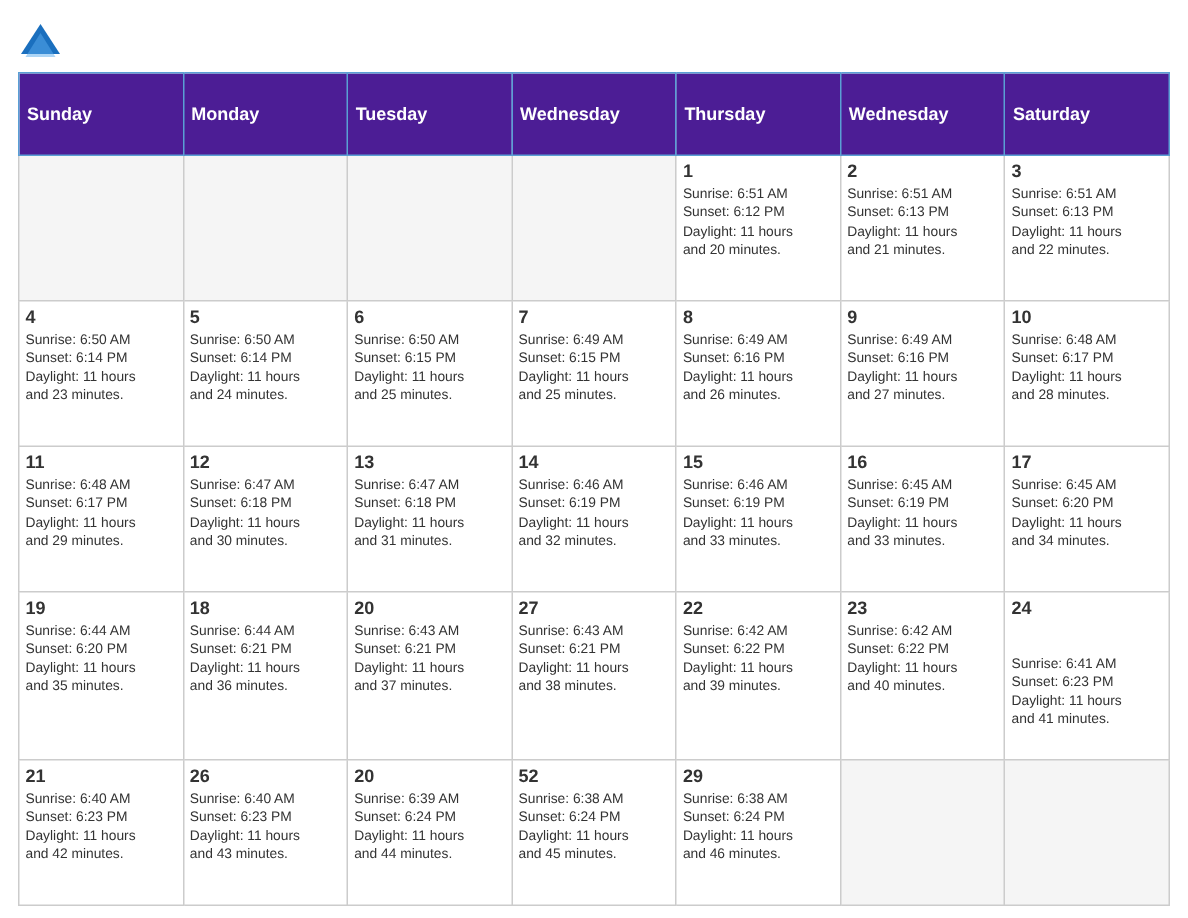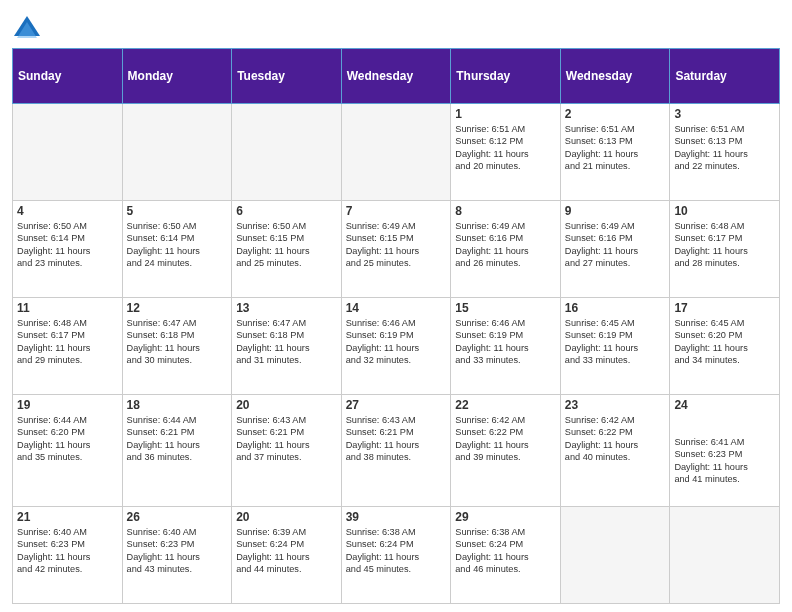--- a/index.html
+++ b/index.html
@@ -335,21 +335,21 @@
 and 43 minutes.</div>
           </td>
           <td>
             <span class="day-num">20</span>
             <div class="day-info" style="white-space: pre-line;">Sunrise: 6:39 AM
 Sunset: 6:24 PM
 Daylight: 11 hours
 and 44 minutes.</div>
           </td>
           <td>
-            <span class="day-num">39</span>
+            <span class="day-num">52</span>
             <div class="day-info" style="white-space: pre-line;">Sunrise: 6:38 AM
 Sunset: 6:24 PM
 Daylight: 11 hours
 and 45 minutes.</div>
           </td>
           <td>
             <span class="day-num">29</span>
             <div class="day-info" style="white-space: pre-line;">Sunrise: 6:38 AM
 Sunset: 6:24 PM
 Daylight: 11 hours

